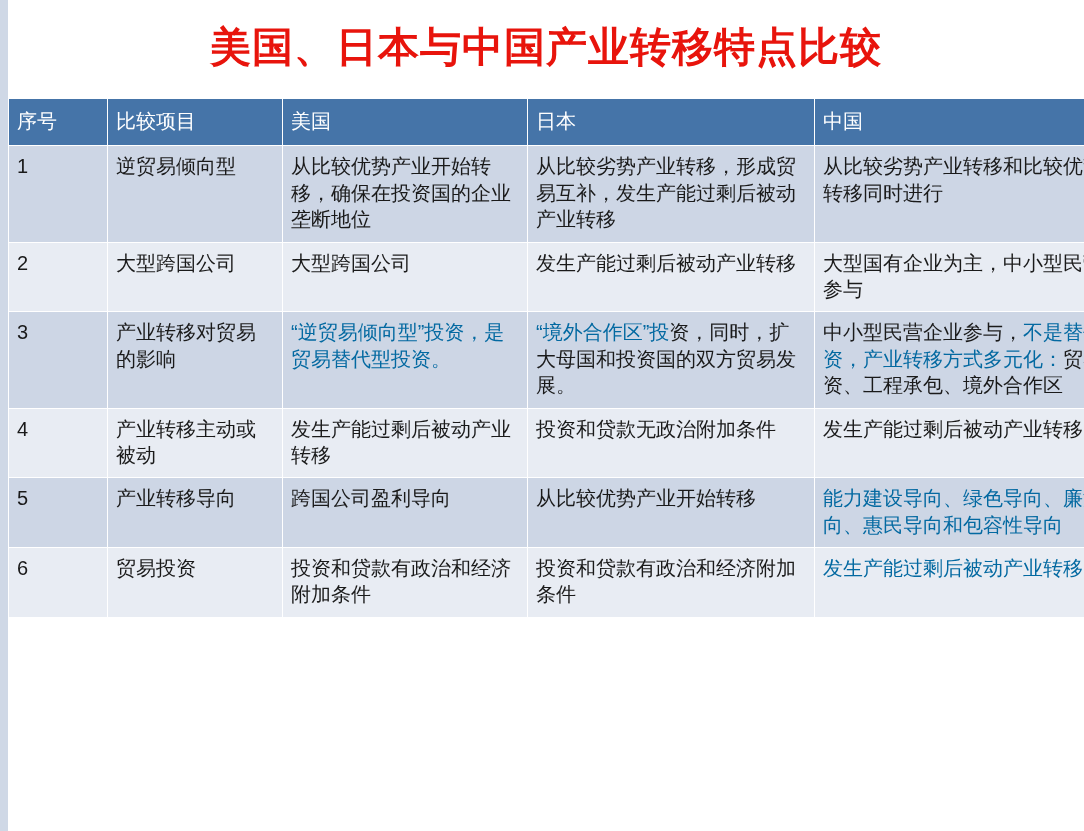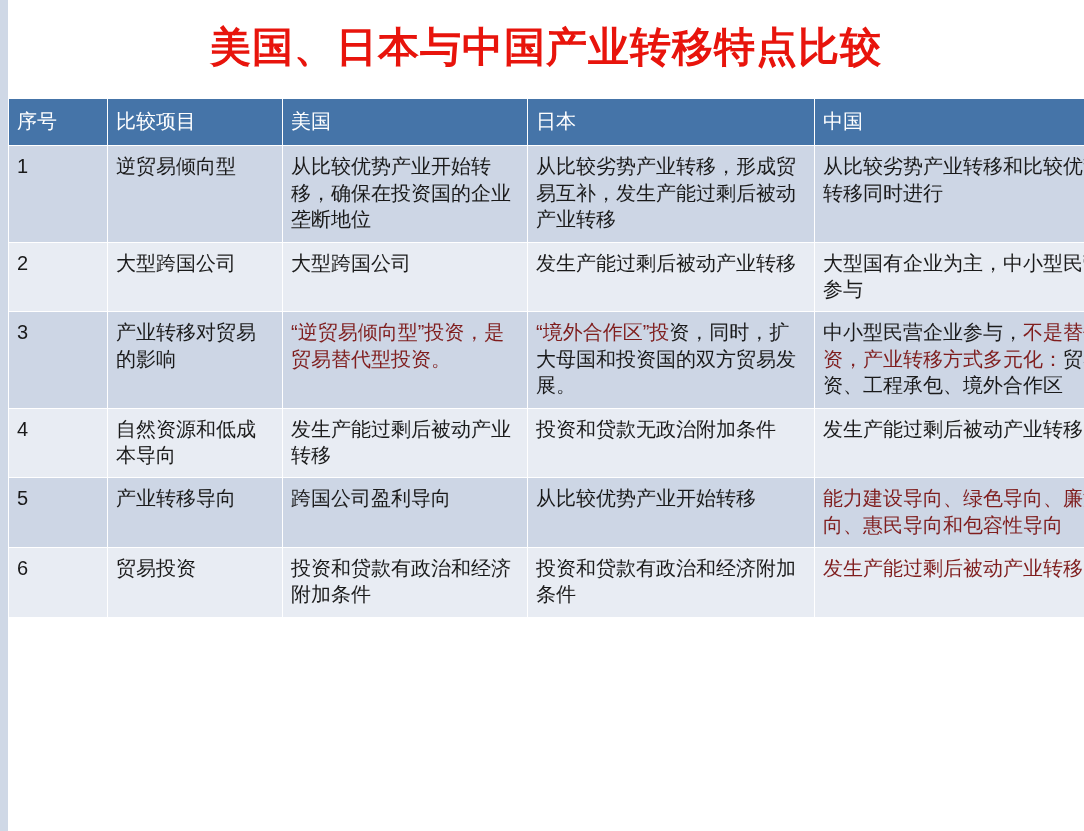--- a/index.html
+++ b/index.html
@@ -83,21 +83,21 @@
   td.num {
     width: 82px;
   }
   td.item {
     width: 158px;
   }
   td.col-us { width: 228px; }
   td.col-jp { width: 270px; }
   td.col-cn { width: 330px; }
   .red {
-    color: #7f1d1d;
+    color: #0369a1;
   }
 </style>
 </head>
 <body>
 
 <div class="slide">
   <div class="left-strip"></div>
 
   <div class="title-bar">
     <div class="title-text">美国、日本与中国产业转移特点比较</div>
@@ -140,21 +140,21 @@
         <td class="col-jp">
           <span class="red">“境外合作区”投</span><span>资，同时，扩大母国和投资国的双方贸易发展。</span>
         </td>
         <td class="col-cn">
           <span>中小型民营企业参与，</span><span class="red">不是替代型投资，产业转移方式多元化：</span><span>贸易投资、工程承包、境外合作区</span>
         </td>
       </tr>
 
       <tr class="even">
         <td class="num">4</td>
-        <td class="item">自然资源和低成本导向</td>
+        <td class="item">产业转移主动或被动</td>
         <td class="col-us">发生产能过剩后被动产业转移</td>
         <td class="col-jp">投资和贷款无政治附加条件</td>
         <td class="col-cn">发生产能过剩后被动产业转移</td>
       </tr>
 
       <tr class="odd">
         <td class="num">5</td>
         <td class="item">产业转移导向</td>
         <td class="col-us">跨国公司盈利导向</td>
         <td class="col-jp">从比较优势产业开始转移</td>

